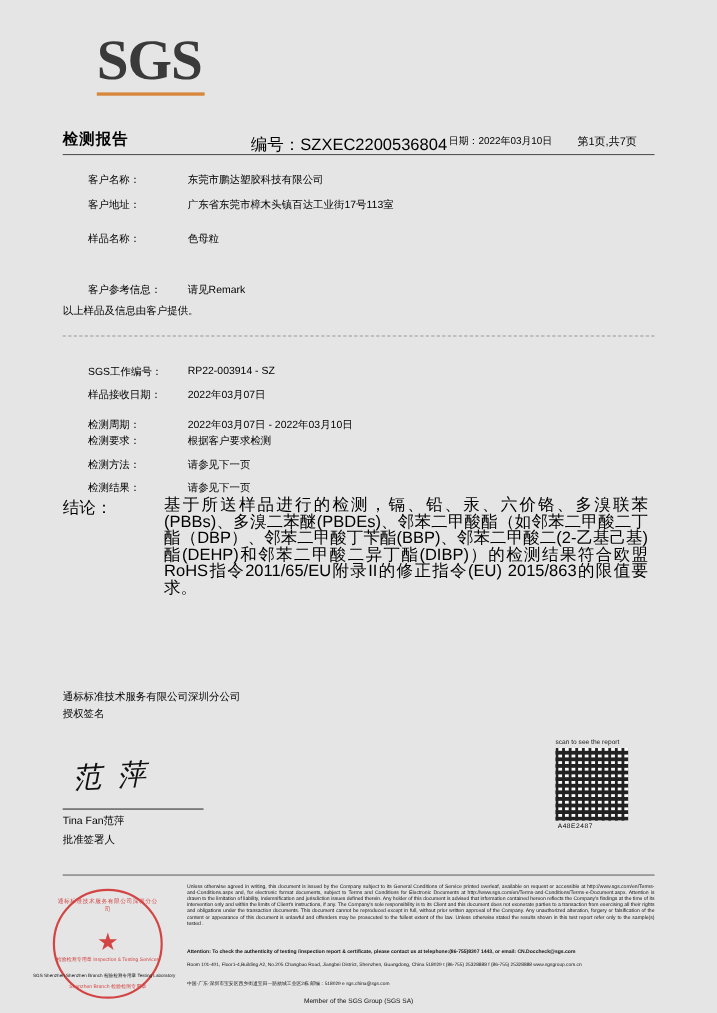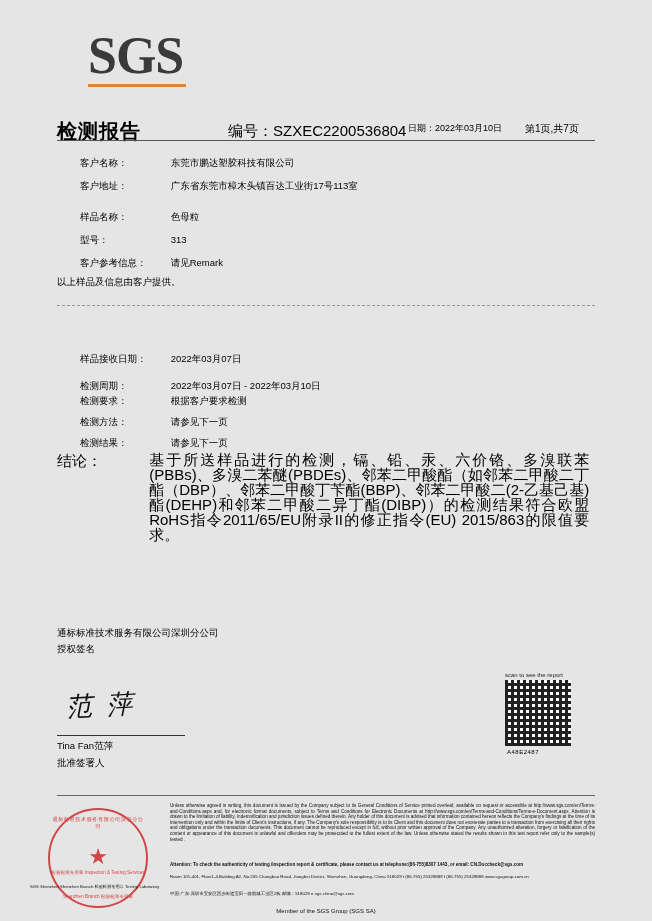--- a/index.html
+++ b/index.html
@@ -39,21 +39,21 @@
     height: 3px;
     background: #d8863a;
     margin-top: 2px;
   }
 
   
   .report-title {
     position: absolute;
     left: 57px;
     top: 118px;
-    font-size: 20px;
+    font-size: 14px;
     font-weight: bold;
     letter-spacing: 1px;
   }
   .hdr-no {
     position: absolute;
     left: 228px;
     top: 122px;
     font-size: 15px;
   }
   .hdr-date {
@@ -332,33 +332,33 @@
     <span class="val">东莞市鹏达塑胶科技有限公司</span>
   </div>
   <div class="row" style="top:180px">
     <span class="lbl">客户地址：</span>
     <span class="val">广东省东莞市樟木头镇百达工业街17号113室</span>
   </div>
   <div class="row" style="top:211px">
     <span class="lbl">样品名称：</span>
     <span class="val">色母粒</span>
   </div>
-  <div class="row" style="top:234px">
-    <span class="lbl">型号：</span>
-    <span class="val">313</span>
-  </div>
   <div class="row" style="top:257px">
     <span class="lbl">客户参考信息：</span>
     <span class="val">请见Remark</span>
   </div>
 
   <div class="note">以上样品及信息由客户提供。</div>
 
   <div class="sep" style="top:305px"></div>
 
+  <div class="row" style="top:332px">
+    <span class="lbl">SGS工作编号：</span>
+    <span class="val">RP22-003914 - SZ</span>
+  </div>
   <div class="row" style="top:353px">
     <span class="lbl">样品接收日期：</span>
     <span class="val">2022年03月07日</span>
   </div>
   <div class="row" style="top:380px">
     <span class="lbl">检测周期：</span>
     <span class="val">2022年03月07日 - 2022年03月10日</span>
   </div>
   <div class="row" style="top:416px">
     <span class="lbl">检测方法：</span>

